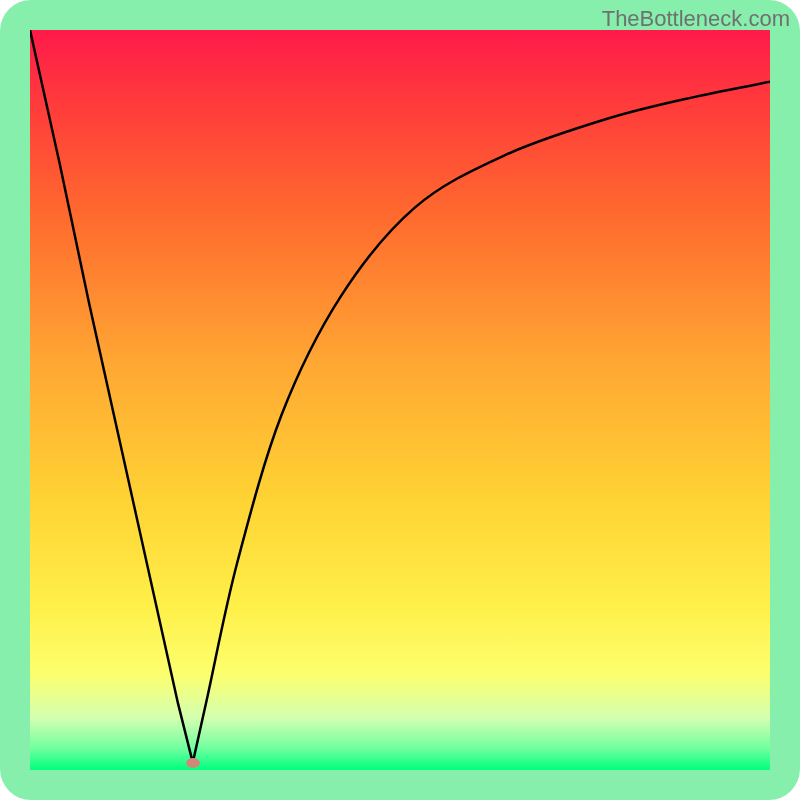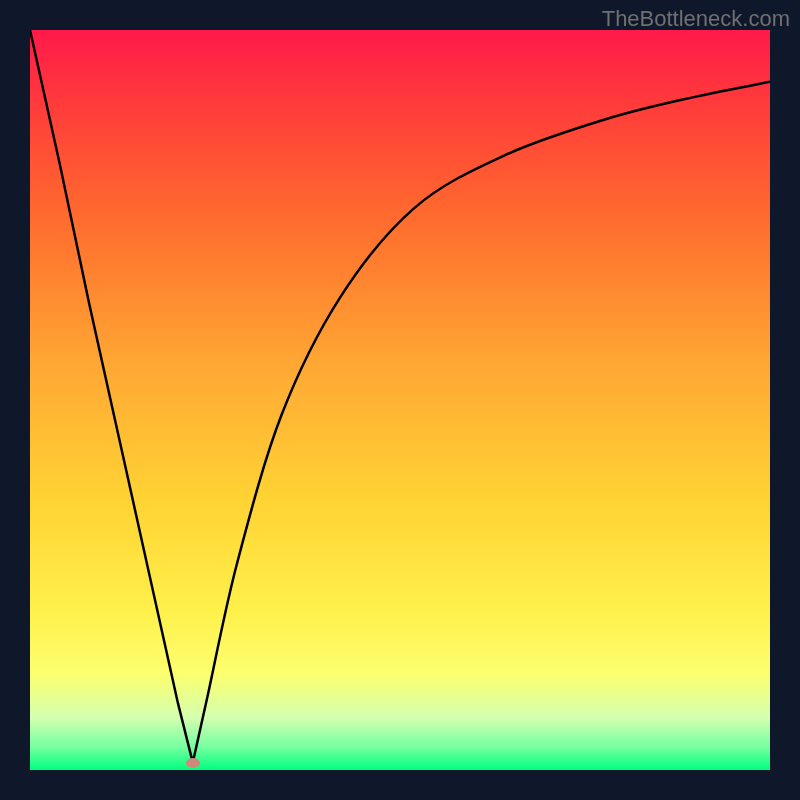--- a/index.html
+++ b/index.html
@@ -7,21 +7,22 @@
     padding: 0;
     width: 800px;
     height: 800px;
     overflow: hidden;
     font-family: Arial, sans-serif;
   }
   .chart-container {
     position: relative;
     width: 800px;
     height: 800px;
-    background: #0f172a;
+    background: #86efac;
+    border-radius: 31px;
   }
   .plot-area {
     position: absolute;
     left: 30px;
     top: 30px;
     width: 740px;
     height: 740px;
     background: linear-gradient(to bottom,
       #ff1a4a 0%,
       #ff3b3b 10%,

